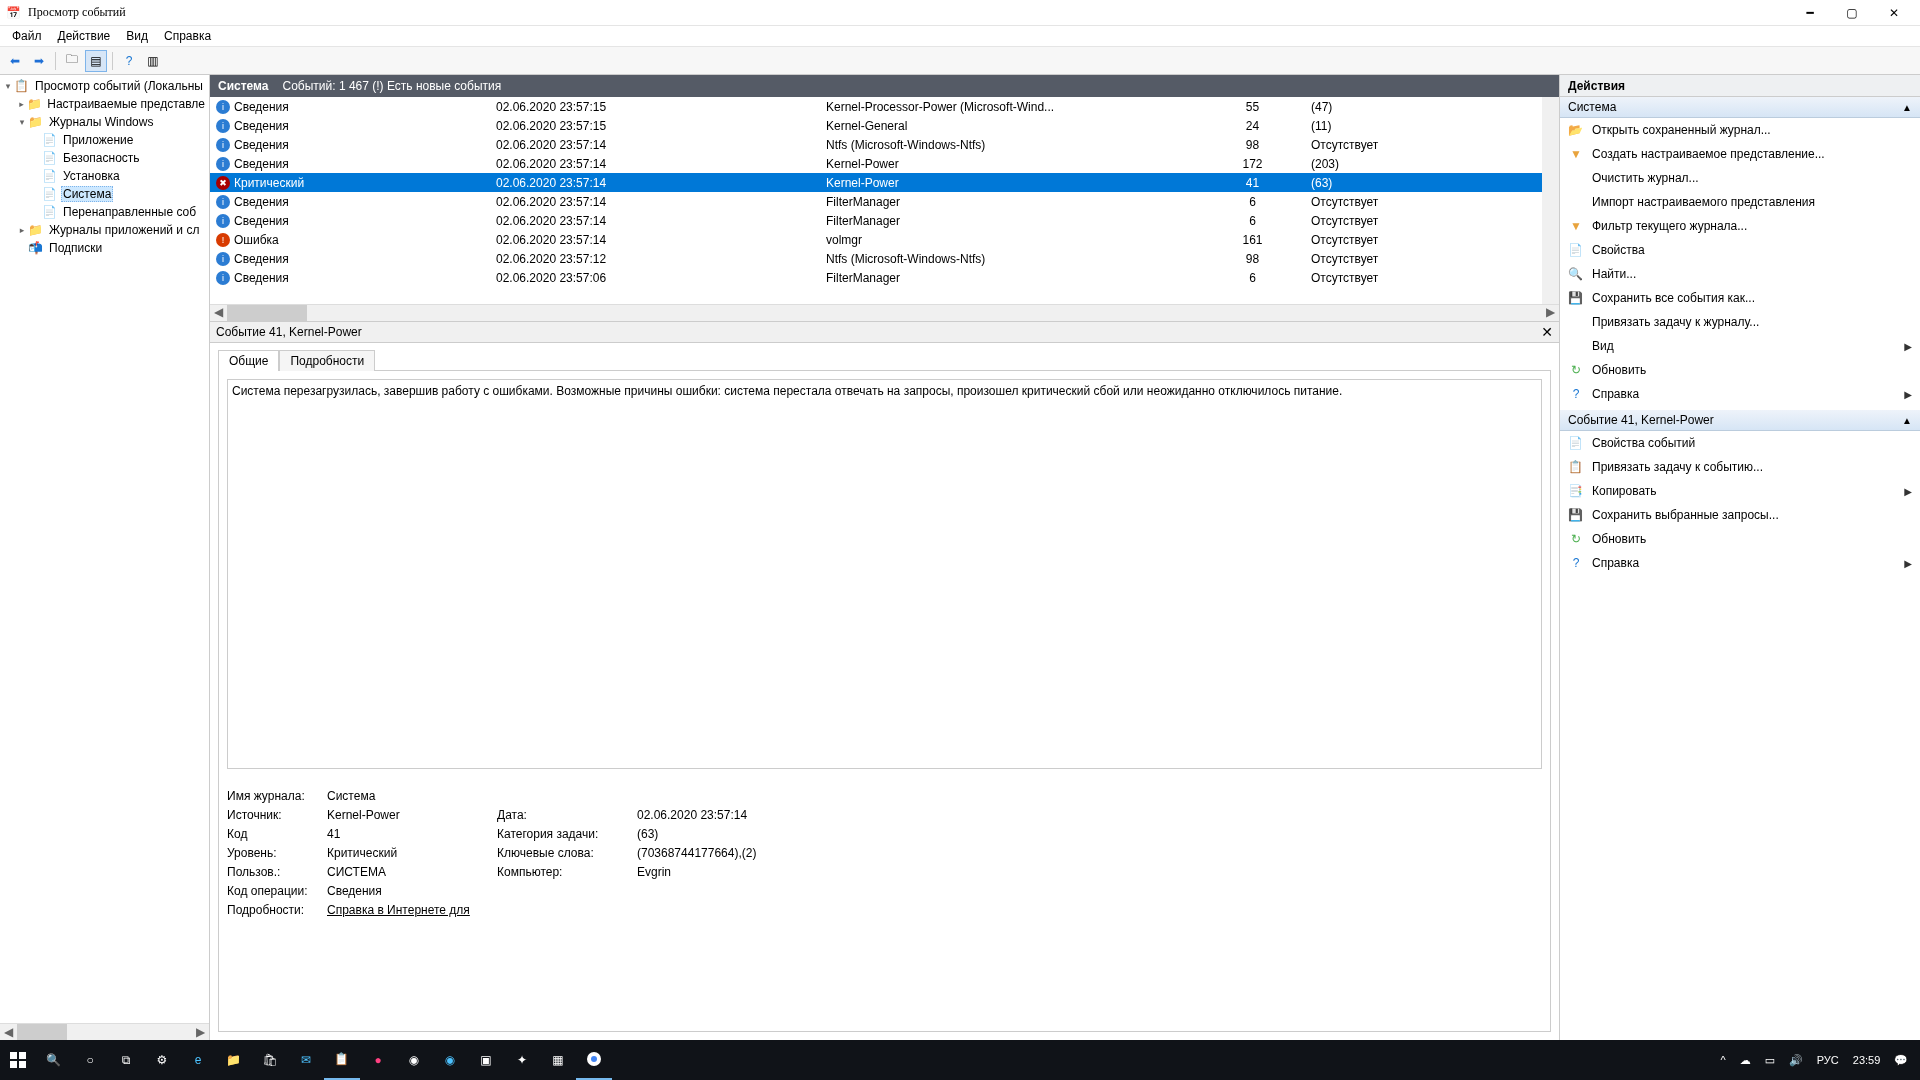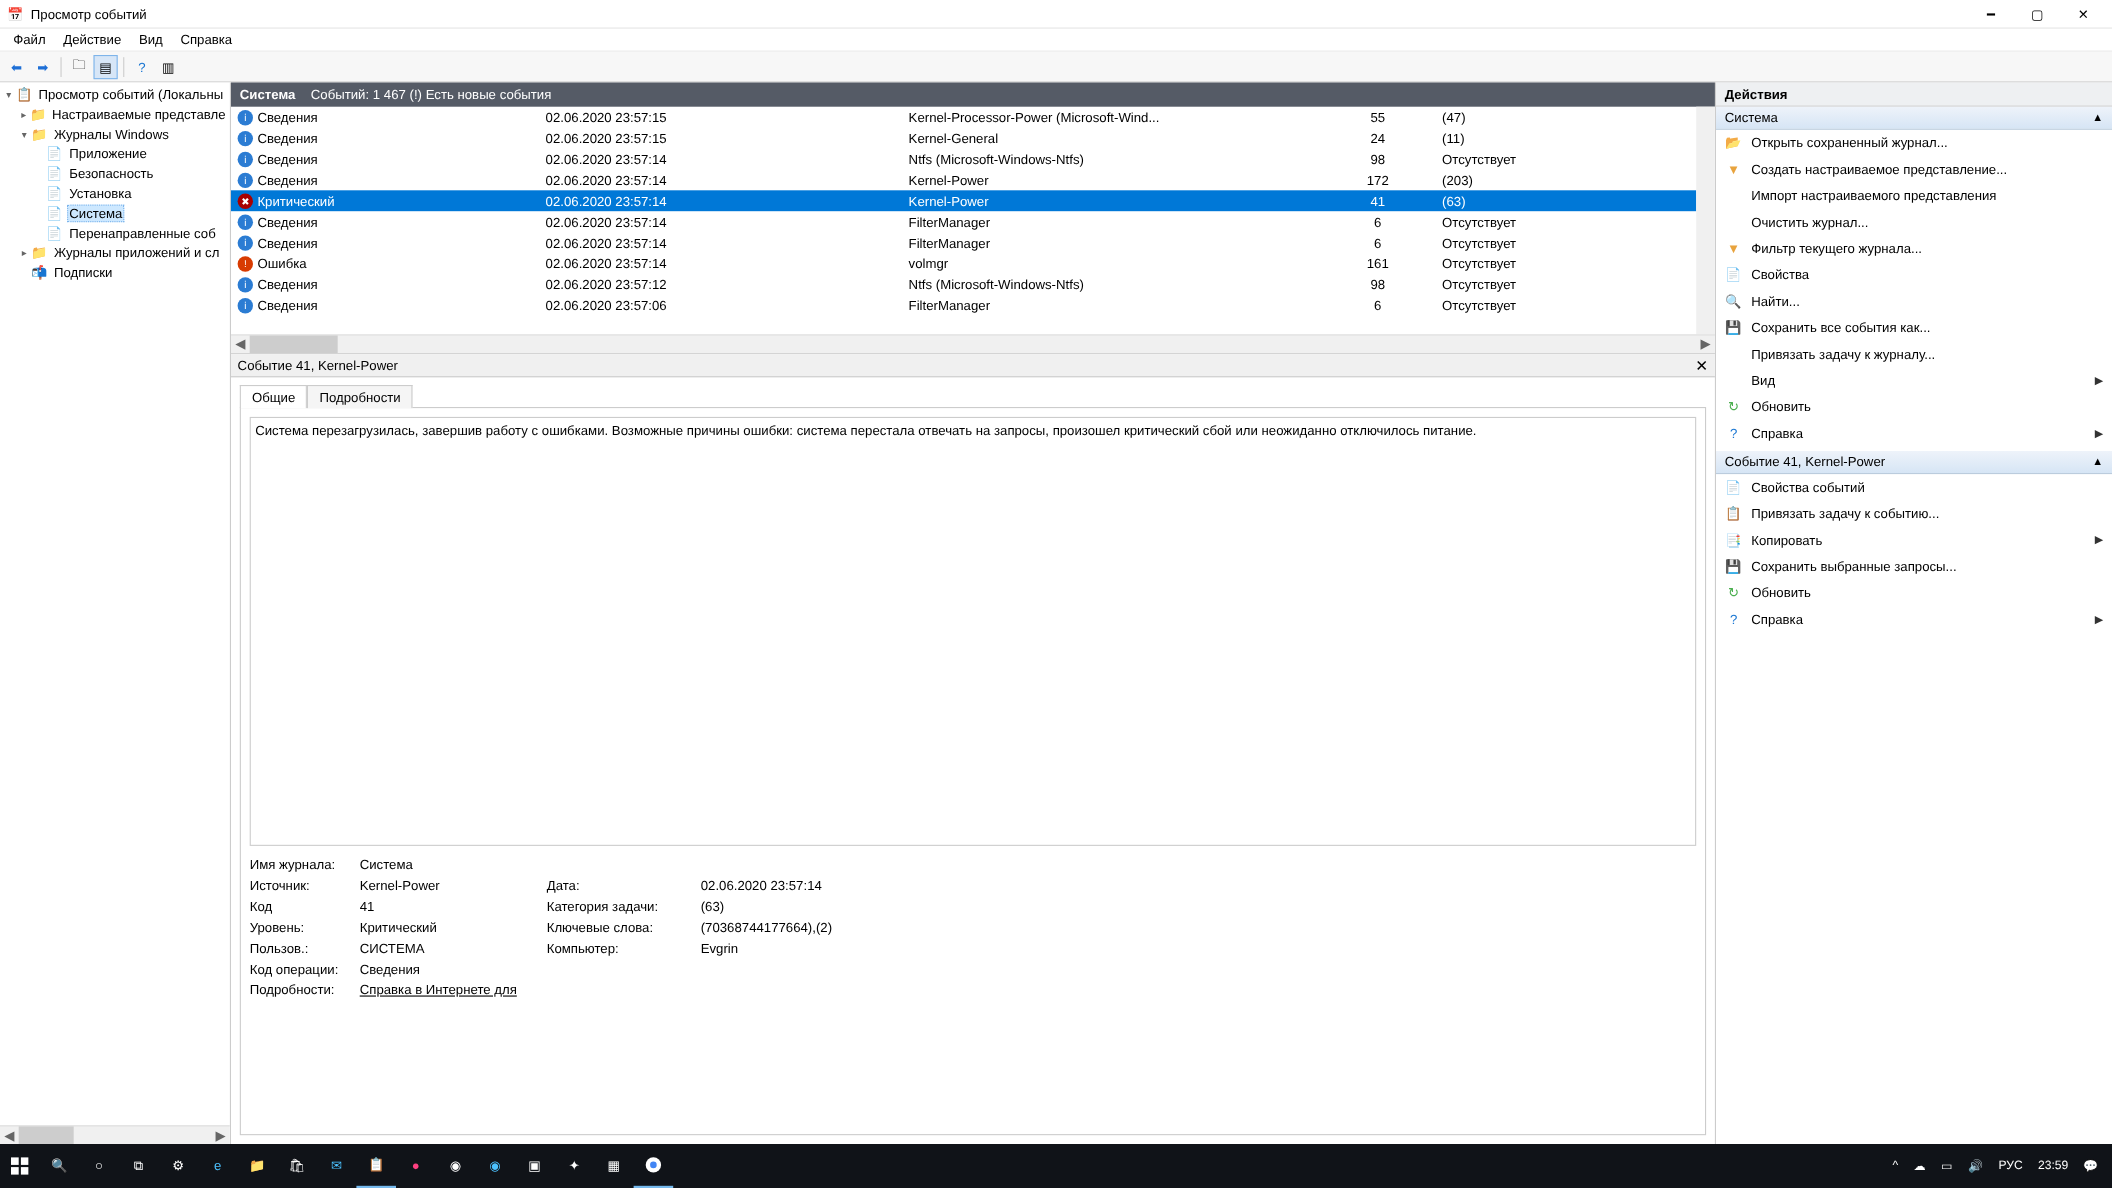--- a/index.html
+++ b/index.html
@@ -1,21 +1,21 @@
 <!DOCTYPE html>
 <html><head>
 <meta charset="utf-8">
 <style>
 * { margin: 0; padding: 0; box-sizing: border-box; font-family: "Segoe UI", Tahoma, sans-serif; font-size: 12px; }
 body { background: #fff; overflow: hidden; width: 1920px; height: 1080px; display: flex; flex-direction: column; }
 
 
 .titlebar { height: 26px; background: #fff; display: flex; align-items: center; padding: 0 6px; border-bottom: 1px solid #e5e5e5; }
 .titlebar .appicon { width: 16px; height: 16px; margin-right: 6px; display:flex;align-items:center;justify-content:center; }
-.titlebar .title { flex: 1; }
+.titlebar .title { flex: 1; font-family: Liberation Serif, serif; }
 .winbtns { display: flex; gap:2px; }
 .winbtn { width: 40px; height: 22px; display: flex; align-items:center; justify-content:center; }
 
 
 .menubar { height: 21px; display: flex; align-items: center; padding: 0 4px; border-bottom:1px solid #e5e5e5; }
 .menubar .mitem { padding: 2px 8px; }
 
 
 .toolbar { height: 28px; display:flex; align-items:center; padding: 0 4px; gap:2px; border-bottom:1px solid #ccc; background:#f7f7f7;}
 .tbtn { width:22px; height:22px; display:flex; align-items:center; justify-content:center; border:1px solid transparent; }
@@ -54,21 +54,21 @@
 .hsb .thumb{ width:80px;height:100%;background:#cdcdcd;}
 .vsb { width:17px; background:#f0f0f0; }
 
 
 .detailhdr { height:21px; background:#f0f0f0; display:flex; align-items:center; padding:0 6px; border-bottom:1px solid #ccc; position:relative;}
 .detailhdr .xbtn { position:absolute; right:4px; top:2px; width:16px; height:16px; display:flex; align-items:center; justify-content:center; font-size:14px;}
 .dtabs { display:flex; padding:6px 8px 0 8px; gap:0;}
 .dtab { padding:3px 10px; border:1px solid #ccc; border-bottom:none; background:#f5f5f5; position:relative; top:1px;}
 .dtab.active { background:#fff; z-index:2; }
 .dbody { flex:1; margin:0 8px 8px 8px; border:1px solid #ccc; padding:8px; display:flex; flex-direction:column; overflow:auto;}
-.descbox { border:1px solid #ccc; padding:4px; height:390px; margin-bottom:10px; overflow:auto;}
+.descbox { border:1px solid #ccc; padding:4px; height:390px; margin-bottom:20px; overflow:auto;}
 .props { display:grid; grid-template-columns: 90px 160px 130px 200px; row-gap:5px; column-gap:10px; font-size:12px;}
 .props .lbl { color:#000; }
 .linkblue { color:#000000; text-decoration:underline; }
 
 
 .actions-pane .ahdr { height:22px; background:#eef0f2; border-bottom:1px solid #ccc; display:flex; align-items:center; padding:0 8px; font-weight:600;}
 .agroup { background: linear-gradient(#eef3fa,#d6e5f5); border-bottom:1px solid #bcd; padding:3px 8px; display:flex; align-items:center; justify-content:space-between; font-size:12px;}
 .agroup .caret { font-size:10px;}
 .aitems { padding-bottom:4px; }
 .aitem { display:flex; align-items:center; height:24px; padding:0 8px; gap:8px; }
@@ -362,25 +362,25 @@
         <div class="aitem">
           <span class="aicon" style="color:#555">📂</span>
           <span>Открыть сохраненный журнал...</span>
         </div>
         <div class="aitem">
           <span class="aicon" style="color:#e8a33d">▼</span>
           <span>Создать настраиваемое представление...</span>
         </div>
         <div class="aitem">
           <span class="aicon" style="color:#555"> </span>
+          <span>Очистить журнал...</span>
+        </div>
+        <div class="aitem">
+          <span class="aicon" style="color:#555"> </span>
           <span>Импорт настраиваемого представления</span>
-        </div>
-        <div class="aitem">
-          <span class="aicon" style="color:#555"> </span>
-          <span>Очистить журнал...</span>
         </div>
         <div class="aitem">
           <span class="aicon" style="color:#e8a33d">▼</span>
           <span>Фильтр текущего журнала...</span>
         </div>
         <div class="aitem">
           <span class="aicon" style="color:#555">📄</span>
           <span>Свойства</span>
         </div>
         <div class="aitem">

